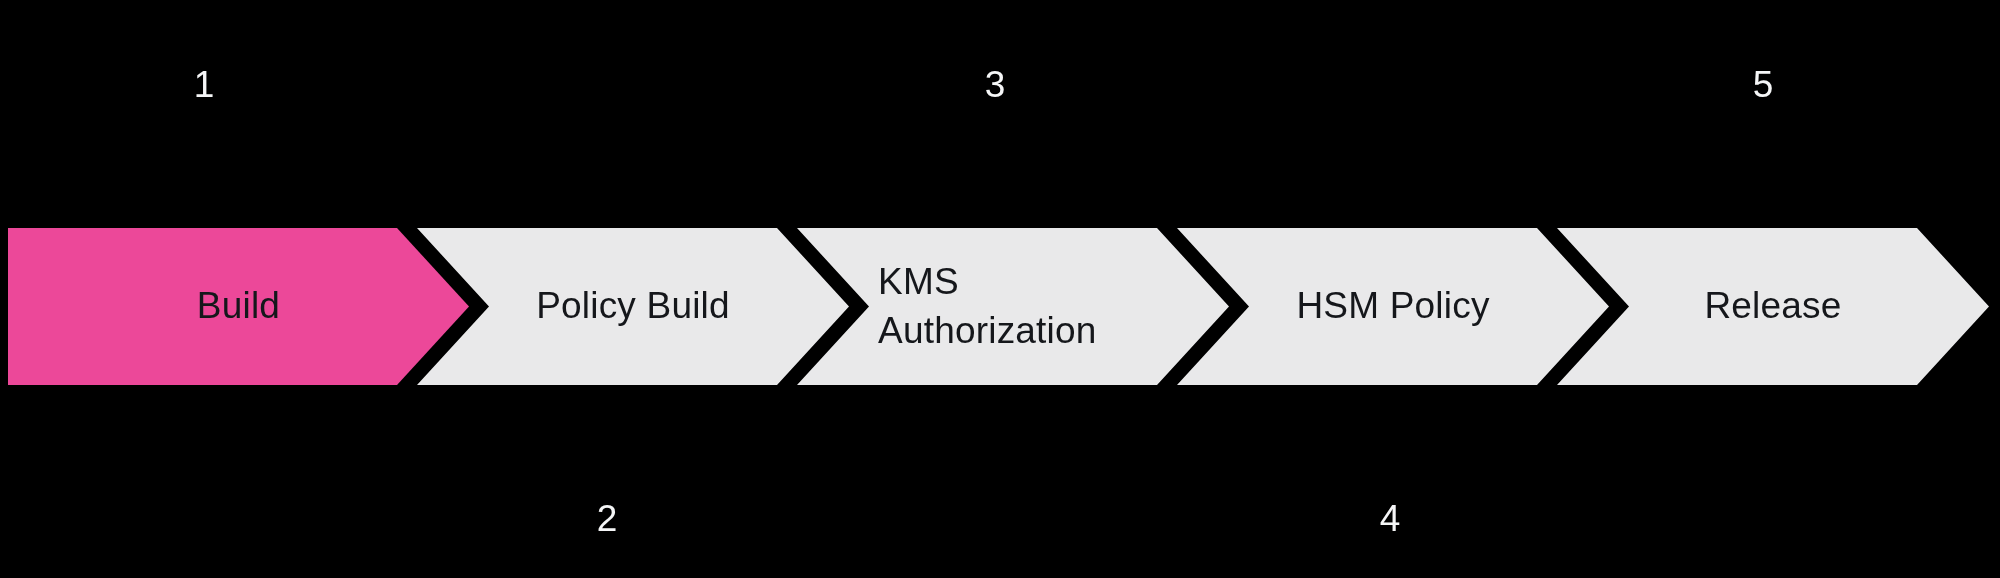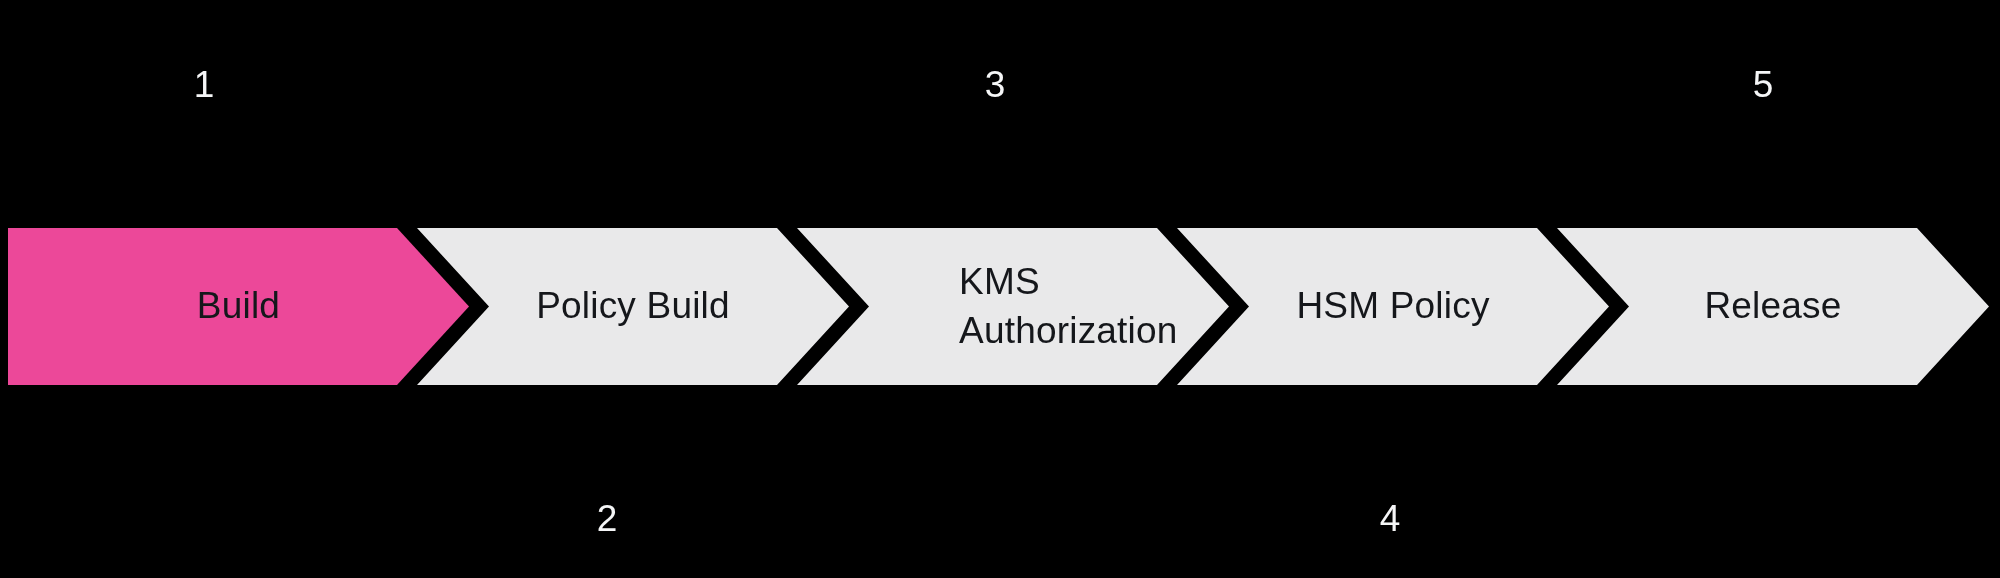--- a/index.html
+++ b/index.html
@@ -63,21 +63,21 @@
   <div class="step-number top" style="left: 935px;">3</div>
   <div class="step-number top" style="left: 1703px;">5</div>
 
   <div class="band">
     <div class="chevron first" style="left: 8px; width: 461px; background-color: #ec4899;">
       <span class="label">Build</span>
     </div>
     <div class="chevron" style="left: 417px; width: 432px; background-color: rgb(233, 233, 234);">
       <span class="label">Policy Build</span>
     </div>
-    <div class="chevron" style="left: 797px; width: 432px; background-color: rgb(233, 233, 234); justify-content: flex-end;">
+    <div class="chevron" style="left: 797px; width: 432px; background-color: rgb(233, 233, 234);">
       <span class="label">KMS Authorization</span>
     </div>
     <div class="chevron" style="left: 1177px; width: 432px; background-color: rgb(233, 233, 234);">
       <span class="label">HSM Policy</span>
     </div>
     <div class="chevron" style="left: 1557px; width: 432px; background-color: rgb(233, 233, 234);">
       <span class="label">Release</span>
     </div>
   </div>
 

